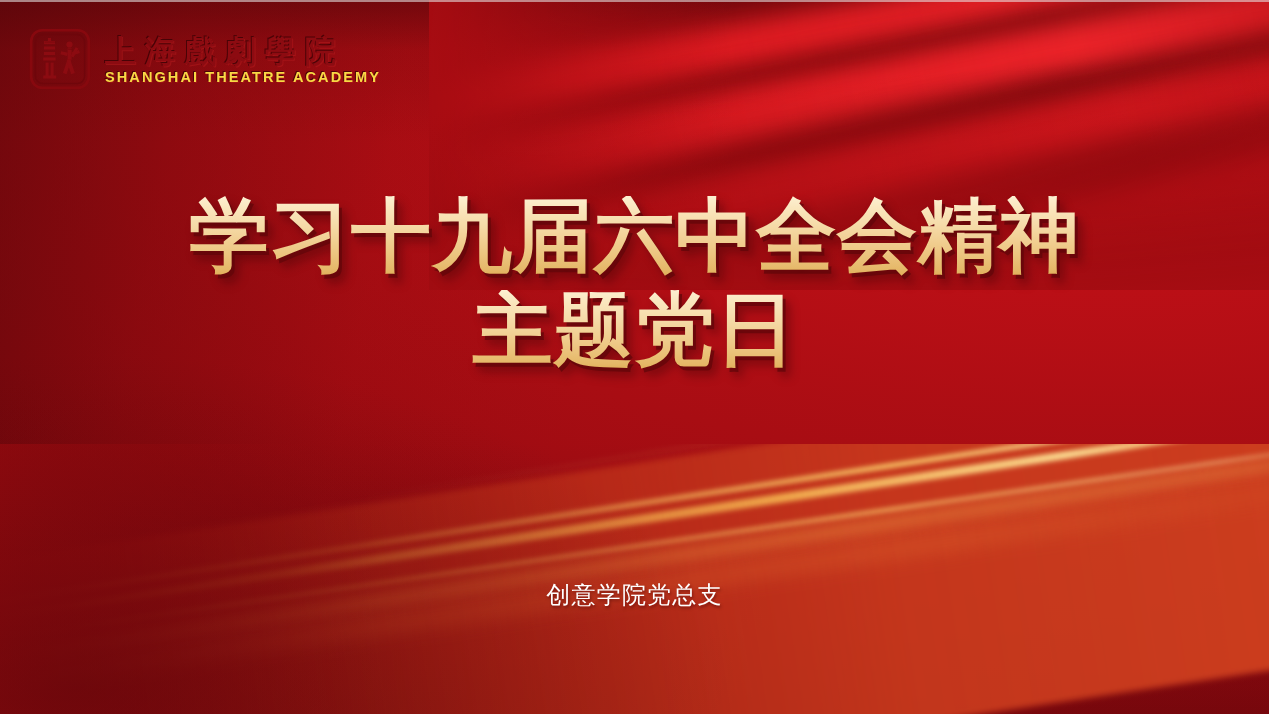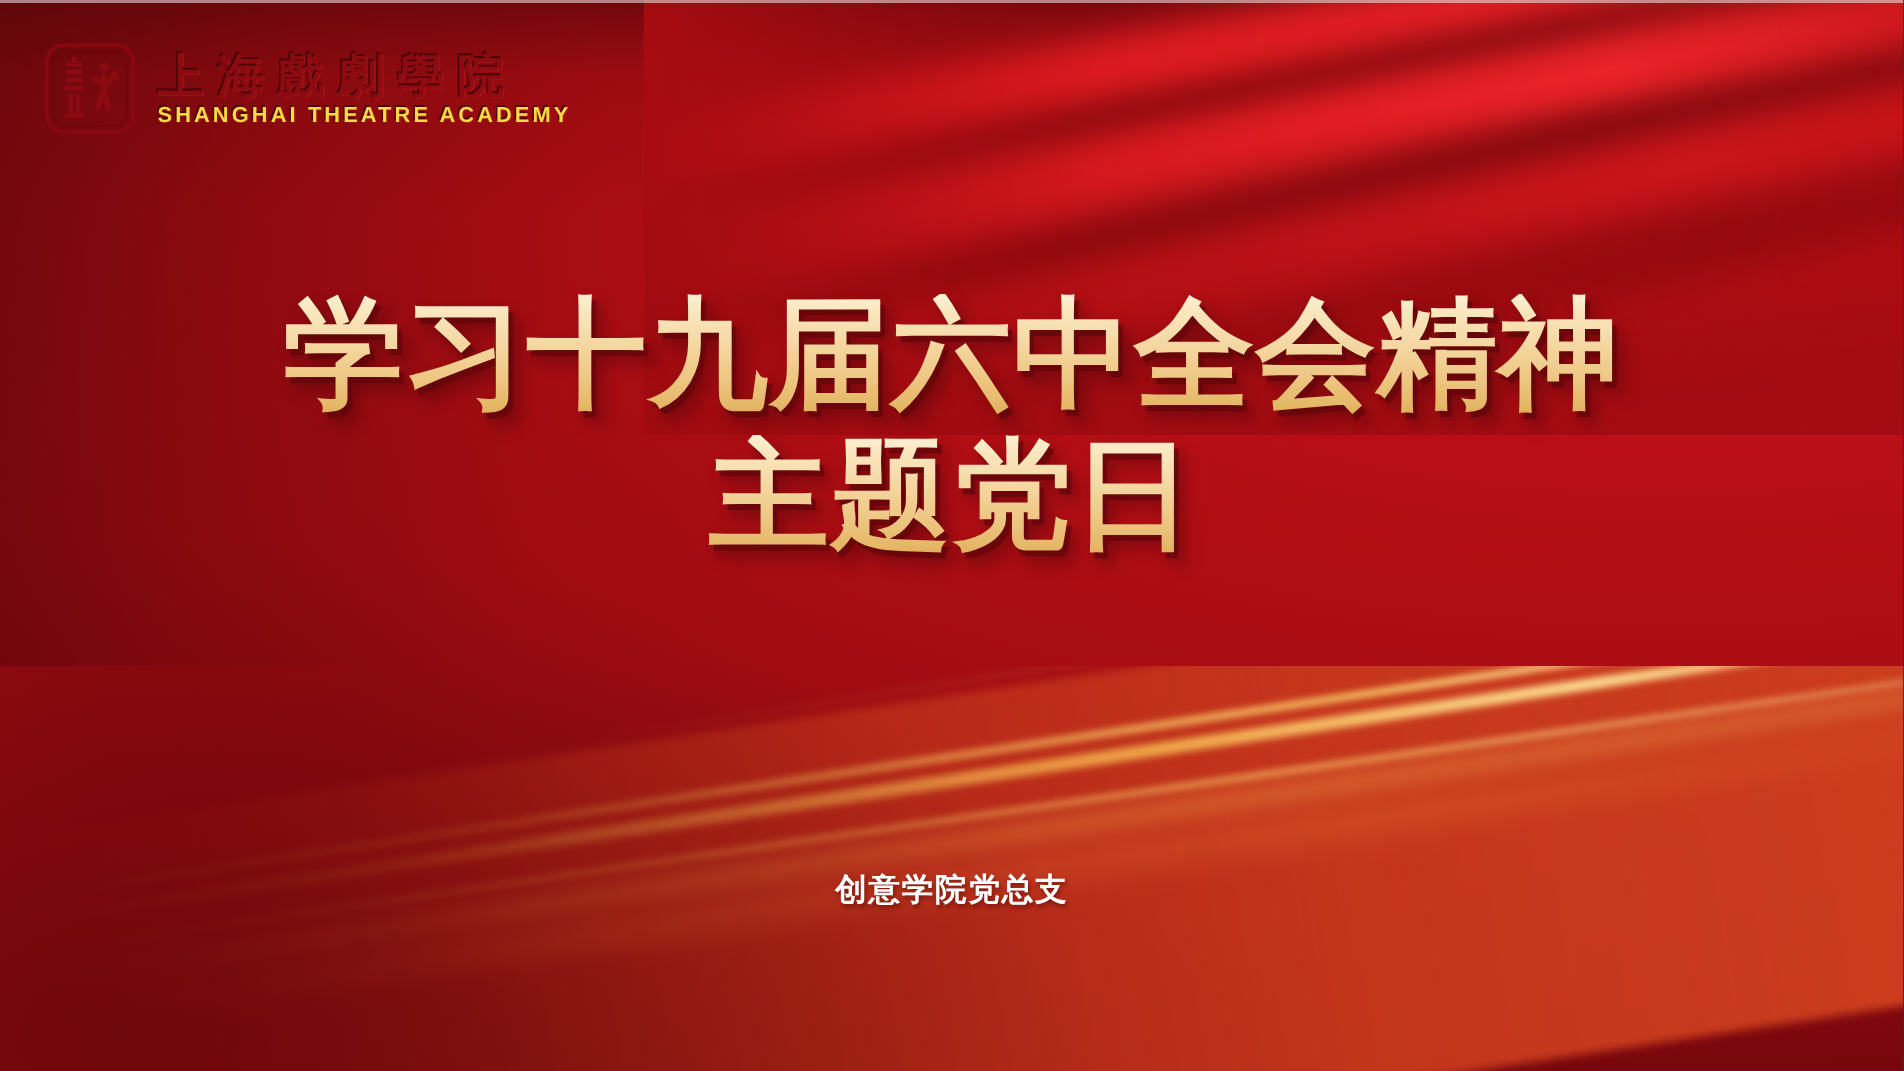--- a/index.html
+++ b/index.html
@@ -227,22 +227,22 @@
   
   .subtitle-block {
     position: absolute;
     left: 0;
     right: 0;
     top: 583px;
     text-align: center;
   }
   .subtitle-line {
     font-family: "DejaVu Sans", "Liberation Sans", sans-serif;
-    font-weight: 700;
-    font-size: 21px;
+    font-weight: 400;
+    font-size: 24px;
     letter-spacing: 1.2px;
     color: #ffffff;
     line-height: 1.0;
     text-shadow: 1px 2px 3px rgba(70,3,6,.55);
     white-space: nowrap;
   }
   .subtitle-date {
     margin-top: 16px;
     letter-spacing: .4px;
   }

